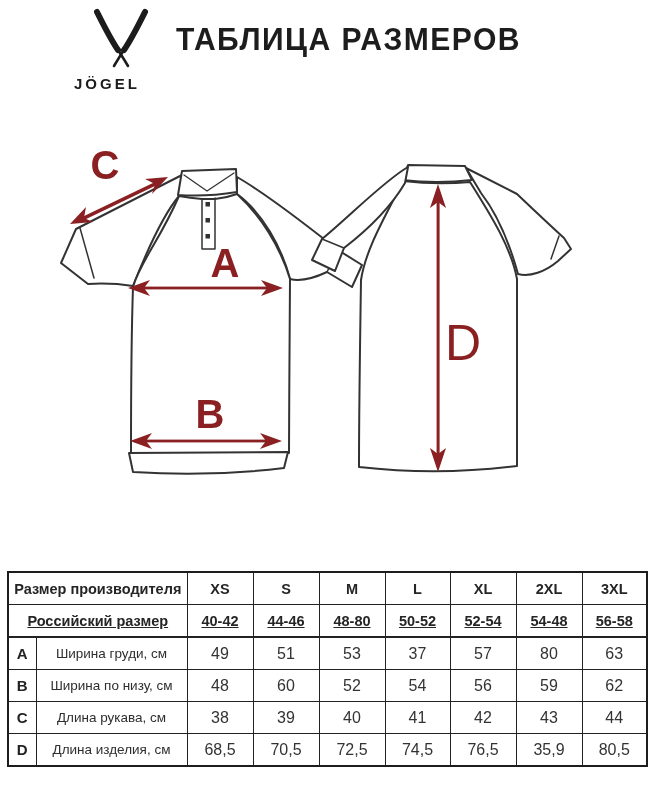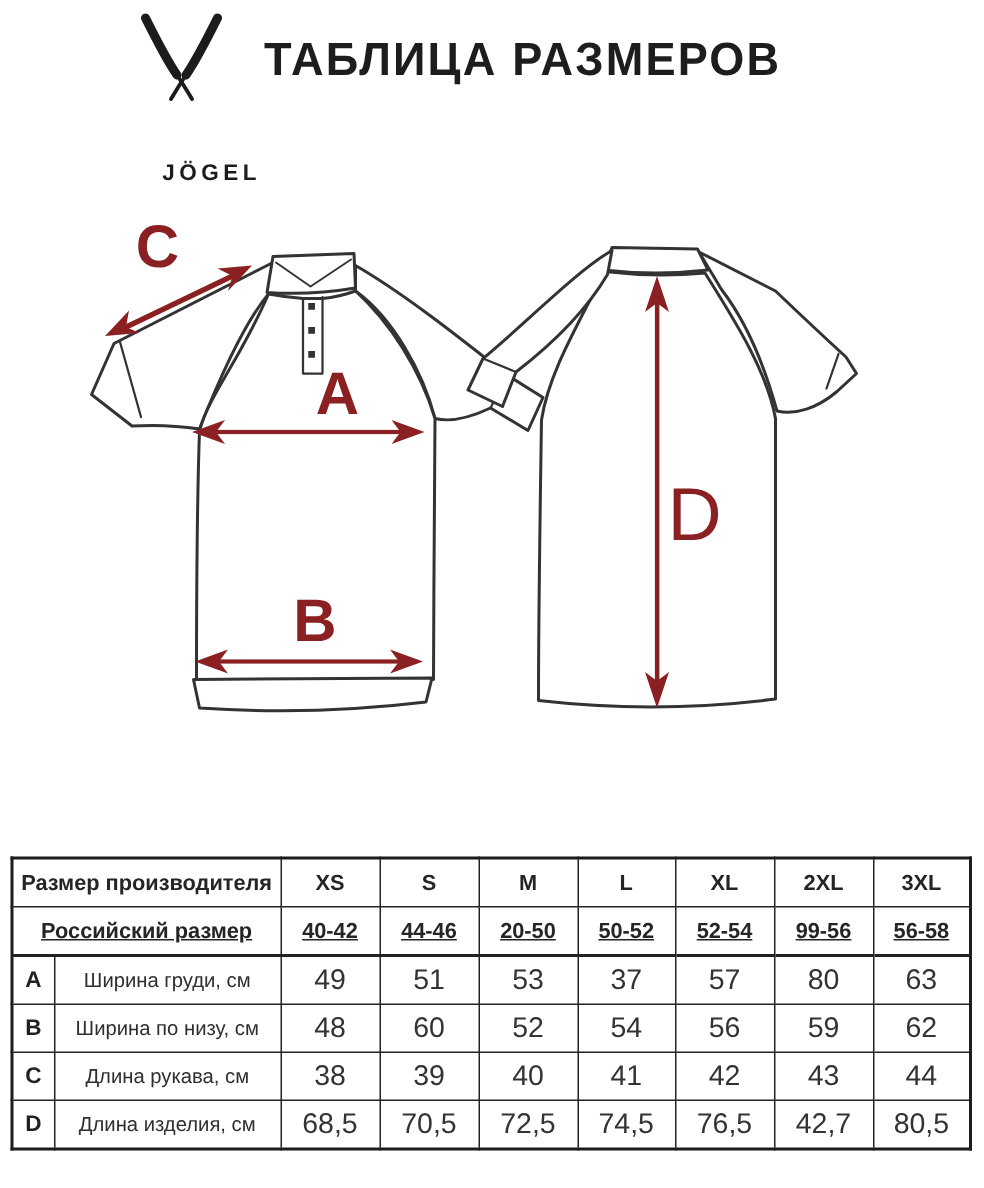--- a/index.html
+++ b/index.html
@@ -2,40 +2,40 @@
 <html><head>
 <meta charset="utf-8">
 <style>
   html,body{margin:0;padding:0;background:#fff;}
   #page{position:relative;width:656px;height:792px;background:#fff;overflow:hidden;
         font-family:"Liberation Sans","DejaVu Sans",sans-serif;}
 
   
   #logo-wrap{position:absolute;left:74px;top:6px;width:100px;height:86px;}
   #logo-symbol{position:absolute;left:16px;top:2px;}
-  #logo-text{position:absolute;left:0;top:69px;width:100px;text-align:right;
-             font-size:15px;font-weight:700;letter-spacing:3px;color:#1c1c1c;margin-top:32px;}
+  #logo-text{position:absolute;left:0;top:69px;width:100px;text-align:left;
+             font-size:15px;font-weight:700;letter-spacing:3px;color:#1c1c1c;}
   #page-title{position:absolute;left:176px;top:22px;font-size:31px;font-weight:700;
               letter-spacing:1.5px;color:#1d1d1d;white-space:nowrap;
               transform:scaleX(.97);transform-origin:left center;}
 
   
   #diagram{position:absolute;left:0;top:0;width:656px;height:500px;}
 
   
   #size-table{position:absolute;left:7px;top:571px;border-collapse:collapse;
               table-layout:fixed;width:639px;border-radius:29px;}
   #size-table td{border:1.5px solid #222;height:31px;text-align:center;
                  vertical-align:middle;padding:0;color:#2e2e2e;font-size:14px;}
   #size-table{border:2px solid #1d1d1d;}
   #size-table tr.hdr td{font-weight:700;font-size:14.5px;color:#252525;}
   #size-table tr.hdr2 td{border-bottom-width:2px;text-decoration:underline;}
   #size-table td.letter{font-weight:700;font-size:15px;color:#222;}
   #size-table td.mlabel{font-size:13.5px;color:#2e2e2e;margin-left:10px;}
-  #size-table td.val{font-size:19px;color:#333;}
+  #size-table td.val{font-size:16px;color:#333;}
 </style>
 </head>
 <body>
 
 <div id="page">
 
   <div id="logo-wrap">
     <svg id="logo-symbol" width="62" height="62" viewBox="0 0 62 62">
       <g stroke="#1c1c1c" fill="none" stroke-linecap="round">
         <path d="M7,4 C14,18 21,32 28,42" stroke-width="6"></path>
@@ -144,24 +144,24 @@
       <td>M</td>
       <td>L</td>
       <td>XL</td>
       <td>2XL</td>
       <td>3XL</td>
     </tr>
     <tr class="hdr hdr2">
       <td colspan="2">Российский размер</td>
       <td class="val">40-42</td>
       <td class="val">44-46</td>
-      <td class="val">20-50</td>
+      <td class="val">48-80</td>
       <td class="val">50-52</td>
       <td class="val">52-54</td>
-      <td class="val">99-56</td>
+      <td class="val">54-48</td>
       <td class="val">56-58</td>
     </tr>
     <tr>
       <td class="letter">A</td>
       <td class="mlabel">Ширина груди, см</td>
       <td class="val">49</td>
       <td class="val">51</td>
       <td class="val">53</td>
       <td class="val">37</td>
       <td class="val">57</td>
@@ -191,18 +191,18 @@
       <td class="val">44</td>
     </tr>
     <tr>
       <td class="letter">D</td>
       <td class="mlabel">Длина изделия, см</td>
       <td class="val">68,5</td>
       <td class="val">70,5</td>
       <td class="val">72,5</td>
       <td class="val">74,5</td>
       <td class="val">76,5</td>
-      <td class="val">42,7</td>
+      <td class="val">35,9</td>
       <td class="val">80,5</td>
     </tr>
   </tbody>
     </table>
 </div>
 
 </body></html>

